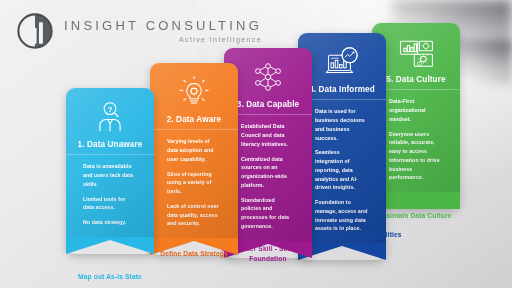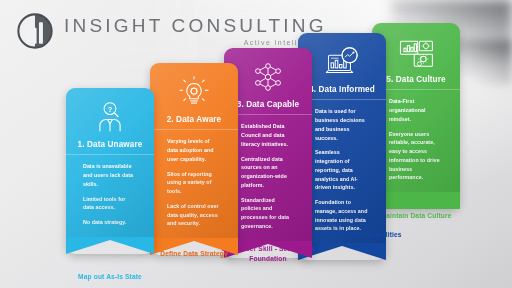--- a/index.html
+++ b/index.html
@@ -16,21 +16,21 @@
   .bg-texture .pane{position:absolute;background:linear-gradient(180deg,rgba(255,255,255,.55),rgba(210,212,216,.35));border:1px solid rgba(255,255,255,.35);filter:blur(1px);}
   .bg-dark{position:absolute;right:0;top:0;width:120px;height:60px;
     background:linear-gradient(200deg,rgba(60,62,68,.75),rgba(120,124,130,0) 70%);filter:blur(6px);}
   .bg-dark2{position:absolute;right:0;top:40px;width:70px;height:45px;
     background:linear-gradient(210deg,rgba(40,42,48,.55),rgba(120,124,130,0) 75%);filter:blur(5px);}
 
   
   .logo-wrap{position:absolute;left:16px;top:12px;display:flex;align-items:center;gap:10px;}
   .logo-mark{width:38px;height:38px;flex:0 0 38px;}
   .logo-text{display:flex;flex-direction:column;}
-  .logo-title{font-size:19px;letter-spacing:3.2px;color:#6e7175;font-weight:400;line-height:1.1;}
+  .logo-title{font-size:13px;letter-spacing:3.2px;color:#6e7175;font-weight:400;line-height:1.1;}
   .logo-sub{font-size:7px;letter-spacing:1.4px;color:#8d9095;text-align:right;margin-top:3px;}
 
   
   .stage{position:absolute;width:88px;}
   .card{position:relative;width:88px;border-radius:9px;padding:0;overflow:visible;
         box-shadow:0 3px 9px rgba(0,0,0,.22);}
   .card-body{border-radius:9px 9px 0 0;padding:8px 8px 4px;position:relative;min-height:0;}
   .card-sheen{position:absolute;inset:0;border-radius:9px 9px 0 0;pointer-events:none;
      background:linear-gradient(135deg,rgba(255,255,255,.17) 0%,rgba(255,255,255,.05) 42%,rgba(0,0,0,.10) 100%);}
   .icon-box{height:42px;display:flex;align-items:center;justify-content:center;margin-bottom:2px;}

